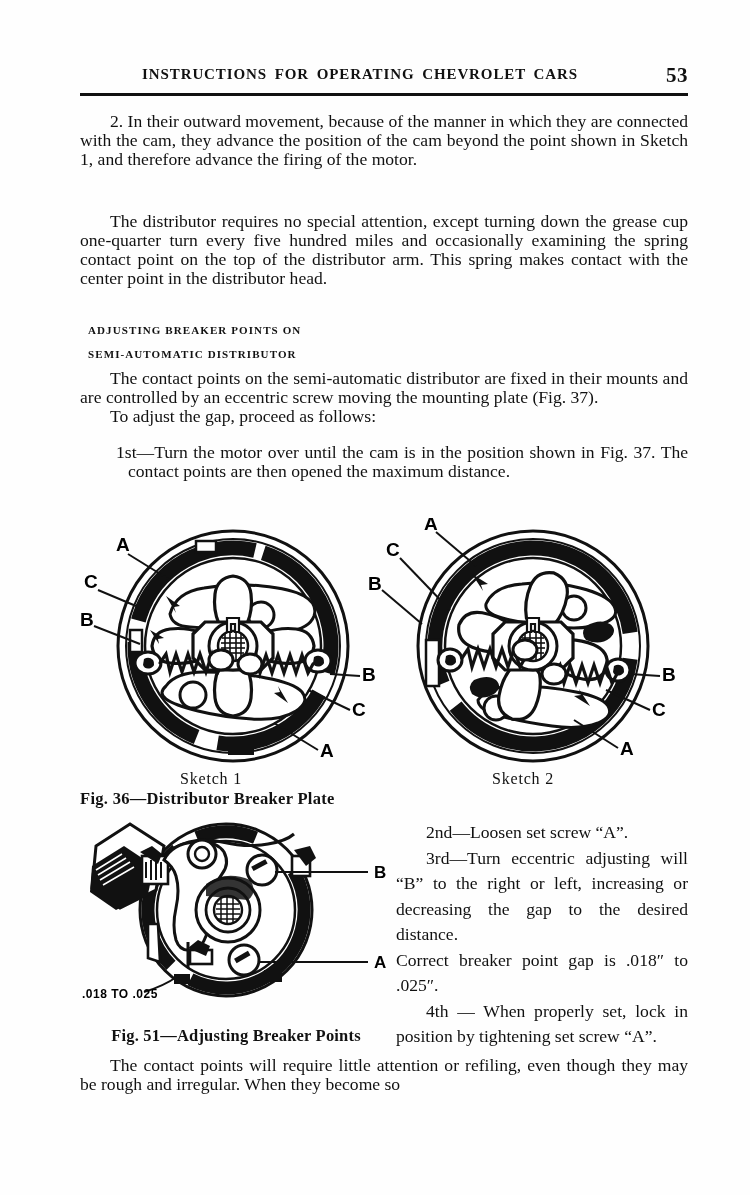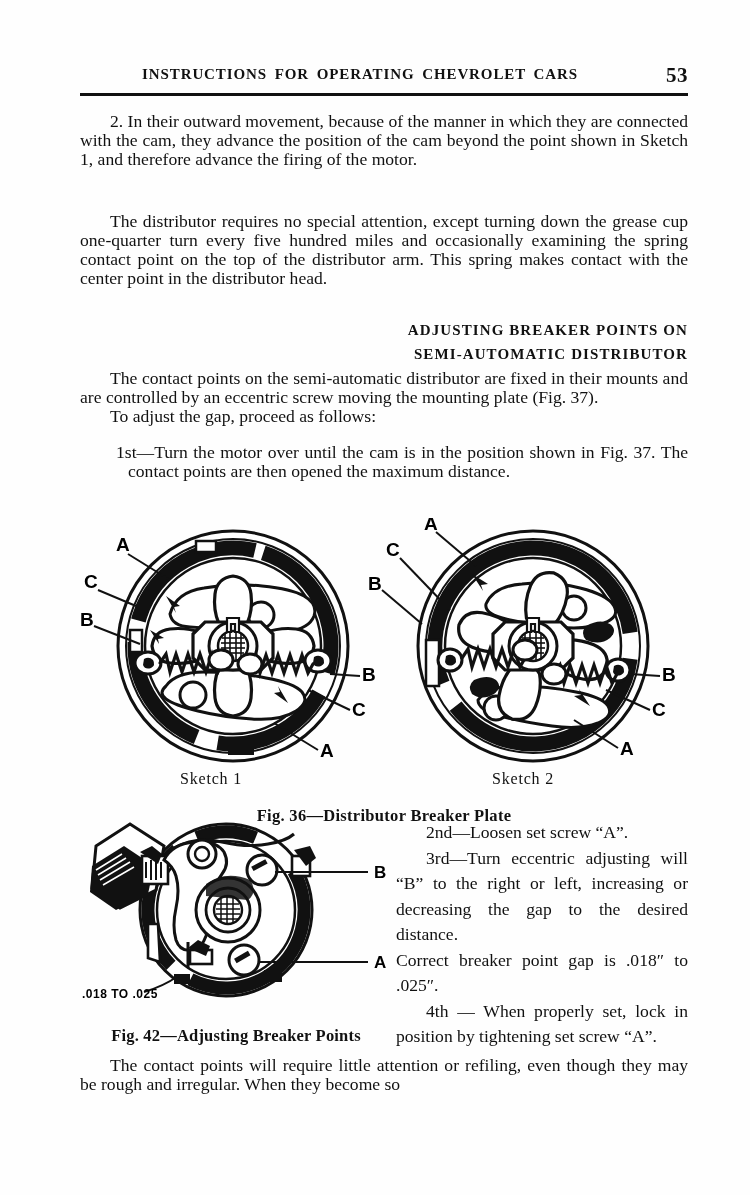--- a/index.html
+++ b/index.html
@@ -65,25 +65,25 @@
     text-justify: inter-word;
   }
   .body-col p { margin: 0; }
   .indent { text-indent: 30px; }
 
   .para-1 { top: 112px; }
   .para-2 { top: 212px; }
 
   .section-heading {
     position: absolute;
-    left: 80px;
+    left: 88px;
     top: 318px;
     width: 608px;
-    text-align: right;
-    font-size: 15px;
+    text-align: left;
+    font-size: 11px;
     font-weight: bold;
     letter-spacing: 1.1px;
     line-height: 24px;
   }
 
   .para-3 { top: 369px; }
   .para-4 { top: 443px; }
 
   .hang {
     padding-left: 48px;
@@ -109,23 +109,23 @@
     position: absolute;
     font-size: 16px;
     font-weight: normal;
     letter-spacing: 0.8px;
   }
   .sketch-1 { left: 100px; }
   .sketch-2 { left: 412px; }
   .fig36-caption {
     position: absolute;
     left: 80px;
-    top: 806px;
-    width: 608px;
-    text-align: center;
+    top: 789px;
+    width: 608px;
+    text-align: left;
     font-size: 16.5px;
     font-weight: bold;
     letter-spacing: 0.3px;
   }
 
   
   .fig37 {
     position: absolute;
     left: 78px;
     top: 812px;
@@ -427,21 +427,21 @@
     <g stroke="#111" stroke-width="2" fill="none">
       <line x1="197" y1="60" x2="290" y2="60"></line>
       <line x1="180" y1="150" x2="290" y2="150"></line>
       <path d="M66,180 q20,-6 34,-16"></path>
     </g>
     <text x="296" y="66" font-family="Liberation Sans, sans-serif" font-size="17" font-weight="bold">B</text>
     <text x="296" y="156" font-family="Liberation Sans, sans-serif" font-size="17" font-weight="bold">A</text>
     <text x="4" y="186" font-family="Liberation Sans, sans-serif" font-size="12" font-weight="bold" letter-spacing="0.5">.018 TO .025</text>
   </svg>
 
-  <div class="fig37-caption">Fig. 42—Adjusting Breaker Points</div>
+  <div class="fig37-caption">Fig. 51—Adjusting Breaker Points</div>
 
   <div class="right-col">
     <p class="indent">2nd—Loosen set screw “A”.</p>
     <p class="indent">3rd—Turn eccentric adjusting will “B” to the right or left, increasing or decreasing the gap to the desired distance.</p>
     <p>Correct breaker point gap is .018″ to .025″.</p>
     <p class="indent">4th — When properly set, lock in position by tightening set screw  “A”.</p>
   </div>
 
   <div class="body-col para-final">
     <p class="indent">The contact points will require little attention  or refiling, even though they may be rough and irregular.   When they become so</p>

